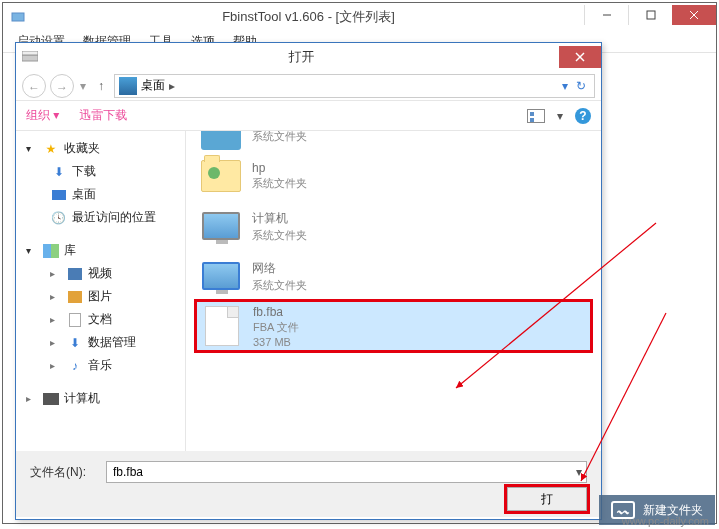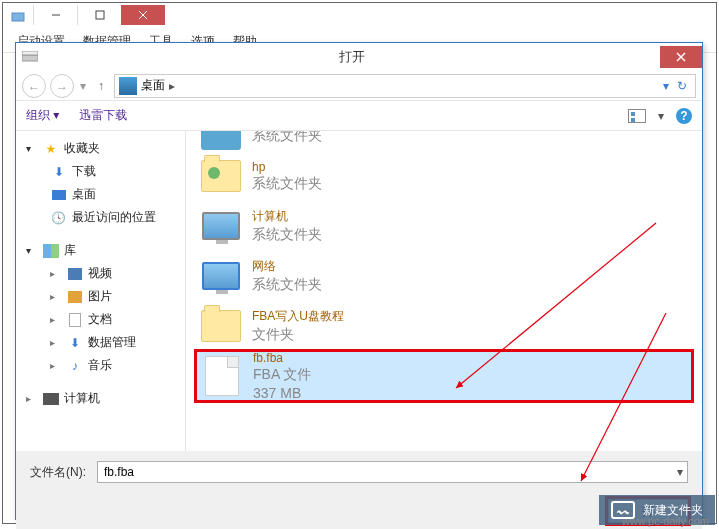--- a/index.html
+++ b/index.html
@@ -12,40 +12,40 @@
   .titlebar .title { flex: 1; text-align: center; color: #444; font-size: 13px; }
   .titlebar .win-controls { display:flex; height:20px; margin-top:-5px;}
   .win-btn { width: 44px; height: 20px; display:flex; align-items:center; justify-content:center; border-left:1px solid #ddd;}
   .win-btn.close { background:#c75050; color:#fff; border:none;}
   .win-btn svg { width:10px; height:10px; }
 
   .menubar { height: 22px; background: #fff; border-bottom: 1px solid #e3e3e3; display: flex; align-items: center; padding: 0 6px; gap: 2px; }
   .menubar span { padding: 2px 8px; color: #333; }
 
   
-  .dialog { position: absolute; left: 15px; top: 42px; width: 688px; height: 478px; border: 1px solid #3a75bc; background: #fff; box-shadow: 2px 2px 6px rgba(0,0,0,0.2); }
+  .dialog { position: absolute; left: 15px; top: 42px; width: 587px; height: 478px; border: 1px solid #3a75bc; background: #fff; box-shadow: 2px 2px 6px rgba(0,0,0,0.2); }
   .dlg-titlebar { height: 28px; background: #fff; display:flex; align-items:center; }
   .dlg-titlebar .dlg-icon { width:28px; display:flex; align-items:center; justify-content:center;}
   .dlg-titlebar .dlg-title { flex:1; text-align:center; color:#333; font-size:13px;}
   .dlg-close { width: 42px; height: 22px; background:#c75050; display:flex; align-items:center; justify-content:center; margin-right:0;}
   .dlg-close svg { width:10px;height:10px; stroke:#fff;}
 
   
   .nav-row { height: 30px; display:flex; align-items:center; padding: 0 6px; gap:4px; border-bottom:1px solid #e6e6e6;}
   .nav-arrow { width:24px;height:24px; border:1px solid #ccc; border-radius:50%; display:flex; align-items:center; justify-content:center; color:#999;}
   .chev-down { color:#999; padding:0 2px;}
   .up-arrow { color:#555; padding:0 6px;}
   .path-box { flex:1; height:24px; border:1px solid #ccc; background:#fff; display:flex; align-items:center; padding:0 4px; gap:4px;}
   .path-icon { width:18px; height:18px; background:linear-gradient(#4aa0d8,#2b6aa0); display:inline-block;}
   .path-dd { color:#555;}
   .search-box { width:200px; height:24px; border:1px solid #ccc; display:flex; align-items:center; padding:0 6px; color:#888; justify-content:space-between;}
 
   
   .tool-row { height:30px; border-bottom:1px solid #e6e6e6; display:flex; align-items:center; padding:0 10px; gap:20px;}
-  .tool-label { color:#4c1d95; }
+  .tool-label { color:#ec4899; }
   .tool-right { margin-left:auto; display:flex; align-items:center; gap:12px; color:#555;}
   .view-ico { width:18px; height:14px; border:1px solid #888; display:inline-block; position:relative;}
   .view-ico::before{content:"";position:absolute;left:2px;top:2px;width:4px;height:4px;background:#5a8ec8;}
   .view-ico::after{content:"";position:absolute;left:2px;top:8px;width:4px;height:4px;background:#5a8ec8;}
   .help-ico { width:16px;height:16px;border-radius:50%;background:#3498db;color:#fff;display:flex;align-items:center;justify-content:center;font-weight:bold;}
 
   .body-area { display:flex; height: 320px; }
   .sidebar { width: 170px; border-right:1px solid #e6e6e6; padding:6px 4px; overflow:hidden;}
   .tree-item { display:flex; align-items:center; padding:3px 2px; gap:4px; color:#222;}
   .tree-item.lvl1 { padding-left: 6px;}
@@ -70,29 +70,29 @@
   .file-item.hl { outline:3px solid #e3000f; outline-offset:-1px;}
   .big-icon { width:42px; height:42px; display:flex; align-items:center; justify-content:center;}
   .folder-ico { width:40px; height:32px; background:#ffe9a3; border:1px solid #e6c875; border-radius:2px; position:relative;}
   .folder-ico::before{content:"";position:absolute;top:-6px;left:2px;width:14px;height:6px;background:#ffe9a3;border:1px solid #e6c875;border-bottom:none;border-radius:2px 2px 0 0;}
   .folder-ico.people::after{content:"";position:absolute;left:6px;top:6px;width:12px;height:12px;border-radius:50%;background:#6db86a;}
   .monitor { width:38px;height:28px;border:2px solid #888;background:linear-gradient(#8ec9f0,#5a9dd4);border-radius:2px;position:relative;}
   .monitor::after{content:"";position:absolute;bottom:-6px;left:12px;width:12px;height:4px;background:#bbb;}
   .file-ico { width:34px; height:40px; background:#fff; border:1px solid #ccc; position:relative;}
   .file-ico::before{content:"";position:absolute;top:0;right:0;width:10px;height:10px;background:#eee;border-left:1px solid #ccc;border-bottom:1px solid #ccc;}
   .file-meta { display:flex; flex-direction:column; gap:1px;}
-  .fname { color:#a16207; }
-  .fsub { color:#888; font-size:14px;}
+  .fname { color:#737373; }
+  .fsub { color:#888; font-size:11px;}
 
   .printer-ico { width:40px;height:28px;background:#5aa7d4;border-radius:3px;position:relative;}
   .printer-ico::before{content:"";position:absolute;top:-8px;left:8px;width:24px;height:10px;background:#fff;border:1px solid #ccc;}
 
   
   .bottom { padding:10px 14px 6px 14px; background:#f0f0f0;}
-  .fn-row { display:flex; align-items:center; gap:11px; margin-bottom:16px;}
+  .fn-row { display:flex; align-items:center; gap:20px; margin-bottom:4px;}
   .fn-label { color:#333;}
   .combo { height:22px; border:1px solid #adadad; background:#fff; display:flex; align-items:center; padding:0 18px 0 6px; position:relative;}
   .combo::after{content:"▾"; position:absolute; right:4px; color:#555;}
   .combo.file { flex:1;}
   .combo.filter { width:150px;}
   .btn-row { display:flex; justify-content:flex-end; gap:8px;}
   .dlg-btn { width:80px; height:24px; border:1px solid #adadad; background:#eee; display:flex; align-items:center; justify-content:center;}
   .dlg-btn.open-btn { outline:3px solid #e3000f;}
 
   
@@ -104,20 +104,21 @@
 </head>
 <body>
 
 <div class="main-window">
   <div class="titlebar">
     <div class="icon-slot">
       <svg width="14" height="14">
           <rect x="1" y="3" width="12" height="8" fill="#7ab4e2" stroke="#5a8ec8"></rect>
         </svg>
     </div>
+    <div class="title">FbinstTool v1.606 - [文件列表]</div>
     <div class="win-controls">
       <div class="win-btn">
           <svg>
             <line x1="1" y1="5" x2="9" y2="5" stroke="#444" stroke-width="1"></line>
           </svg>
         </div>
       <div class="win-btn">
           <svg>
             <rect x="1" y="1" width="8" height="8" fill="none" stroke="#444"></rect>
           </svg>
@@ -280,29 +281,20 @@
       </div>
       <div class="file-item">
         <div class="big-icon">
             <div class="monitor" style="border-color:#3a7dd4;"></div>
           </div>
         <div class="file-meta">
           <span class="fname">网络</span>
           <span class="fsub">系统文件夹</span>
         </div>
       </div>
-      <div class="file-item">
-        <div class="big-icon">
-            <div class="folder-ico"></div>
-          </div>
-        <div class="file-meta">
-          <span class="fname">FBA写入U盘教程</span>
-          <span class="fsub">文件夹</span>
-        </div>
-      </div>
       <div class="file-item sel hl">
         <div class="big-icon">
             <div class="file-ico"></div>
           </div>
         <div class="file-meta">
           <span class="fname">fb.fba</span>
           <span class="fsub">FBA 文件</span>
           <span class="fsub">337 MB</span>
         </div>
       </div>

